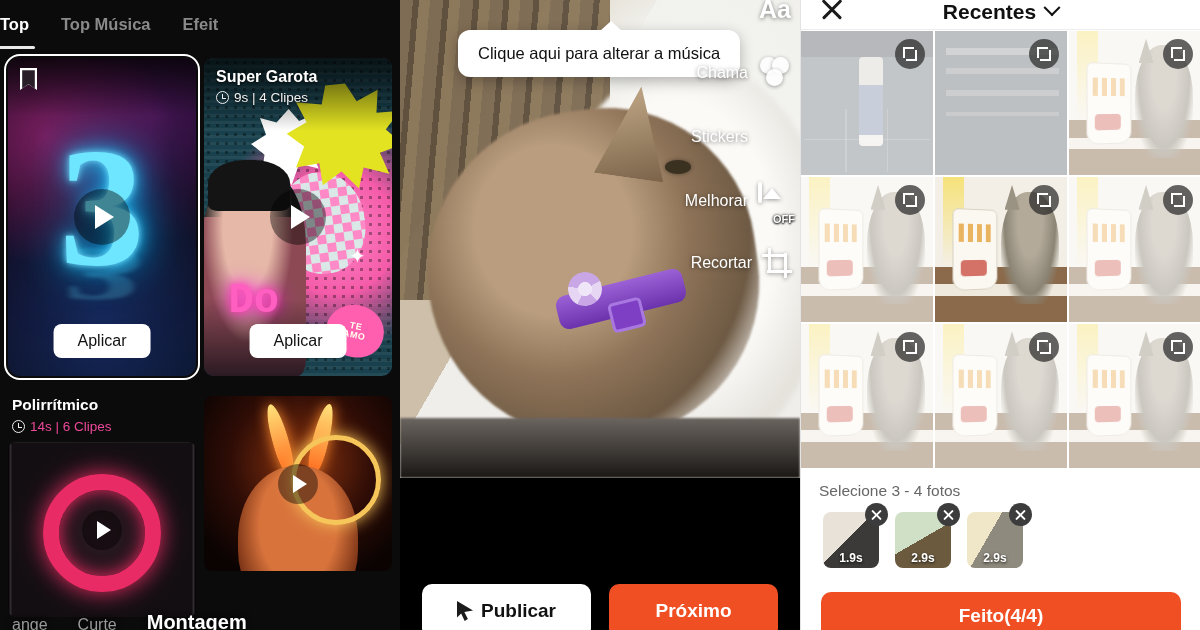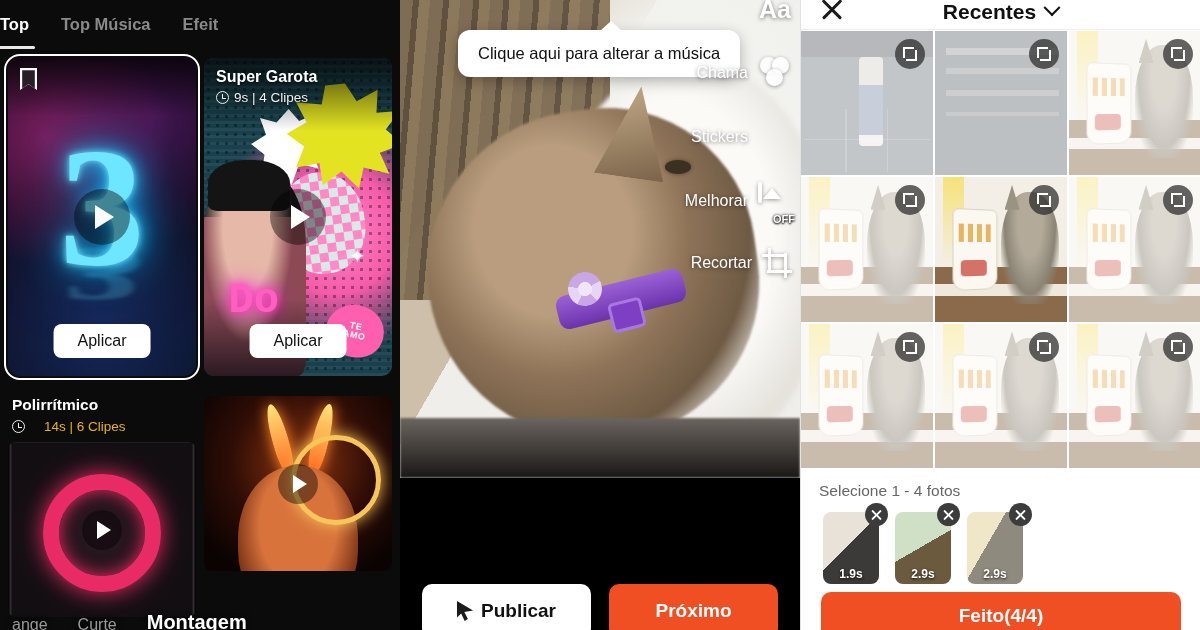--- a/index.html
+++ b/index.html
@@ -252,21 +252,21 @@
   .aplicar {
     position: absolute; left: 50%; bottom: 18px;
     transform: translateX(-50%);
     background: #fff; color: #111;
     font-size: 16px;
     padding: 8px 24px; border-radius: 8px;
     border: none; white-space: nowrap;
   }
   .card-caption { padding: 8px 4px 0 4px; }
   .cap-title { font-size: 15.5px; font-weight: bold; color: #fff; white-space: nowrap; overflow: hidden; text-overflow: ellipsis; }
-  .cap-meta { margin-top: 5px; font-size: 13.5px; color: #eab308; display: flex; align-items: center; gap: 19px; }
+  .cap-meta { margin-top: 5px; font-size: 13.5px; color: #ec4899; display: flex; align-items: center; gap: 5px; }
 
   .row2 { margin-top: 2px; }
   .bottomnav {
     position: absolute; left: 0; right: 0; bottom: -4px;
     display: flex; align-items: flex-end; gap: 30px;
     padding-left: 12px;
     color: #9a9a9a; font-size: 16px;
     text-shadow: 0 0 6px #000;
   }
   .bottomnav .active { color: #fff; font-weight: bold; font-size: 20px; }
@@ -610,21 +610,21 @@
   }
   .sel-label {
     font-size: 15.5px; color: #666;
     padding: 14px 0 0 18px;
   }
   .sel-strip {
     display: flex; gap: 16px; padding: 12px 0 0 22px;
   }
   .sel-item { position: relative; width: 56px; height: 56px; }
   .sel-thumb {
-    width: 56px; height: 72px; border-radius: 8px; overflow: hidden;
+    width: 56px; height: 56px; border-radius: 8px; overflow: hidden;
     position: relative;
     background: #b8b4ad;
   }
   .sel-dur {
     position: absolute; left: 0; right: 0; bottom: 3px;
     text-align: center;
     font-size: 12px; font-weight: bold; color: #fff;
     text-shadow: 0 1px 3px rgba(0,0,0,.85);
   }
   .sel-x {
@@ -881,21 +881,21 @@
           <div class="win"></div>
           <div class="shelf"></div>
           <div class="kitty"></div>
           <div class="cup"></div>
         </div>
         <div class="expand"></div>
       </div>
     </div>
 
     <div class="sel-section">
-      <div class="sel-label">Selecione 1 - 4 fotos</div>
+      <div class="sel-label">Selecione 3 - 4 fotos</div>
       <div class="sel-strip">
         <div class="sel-item">
           <div class="sel-thumb t1">
             <div class="sel-dur">1.9s</div>
           </div>
           <div class="sel-x"></div>
         </div>
         <div class="sel-item">
           <div class="sel-thumb t3">
             <div class="sel-dur">2.9s</div>

